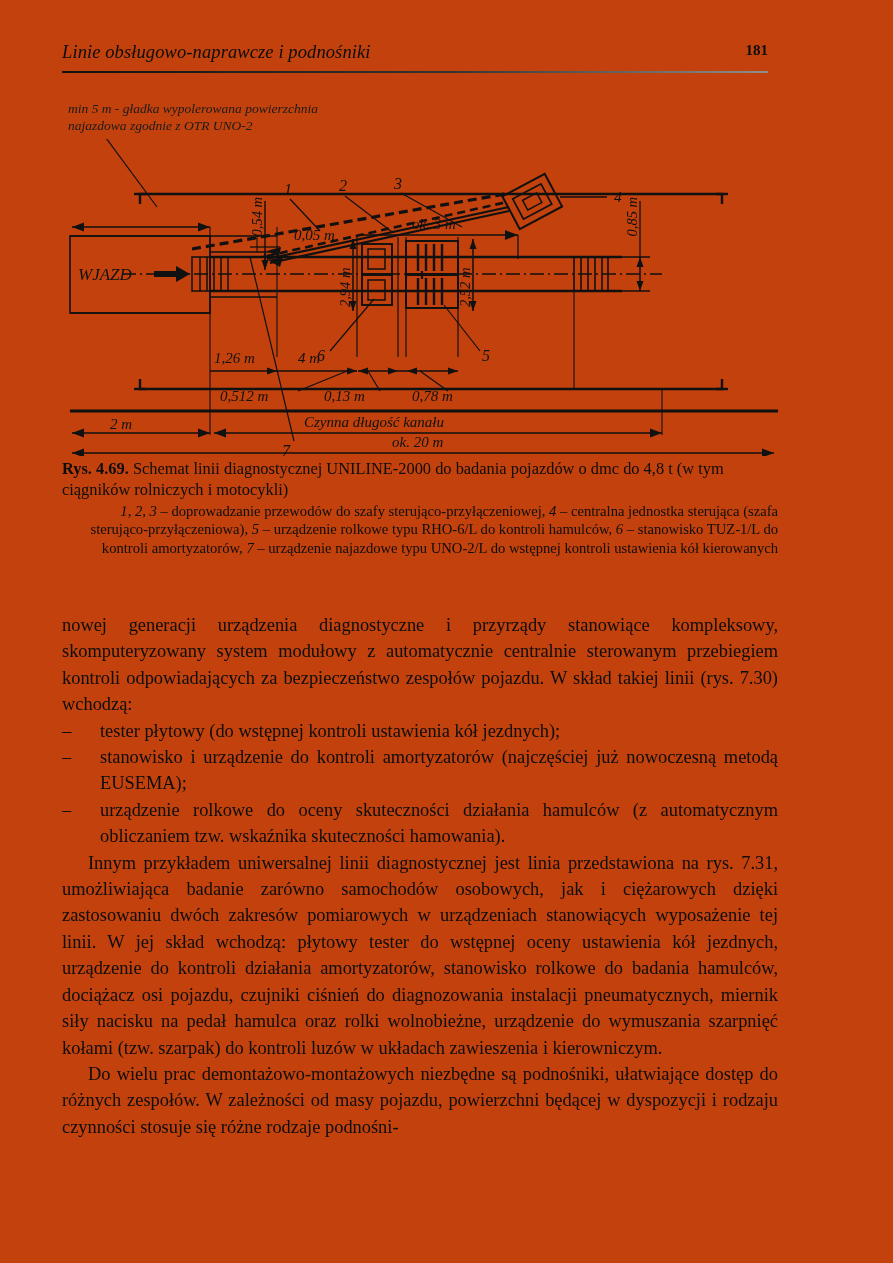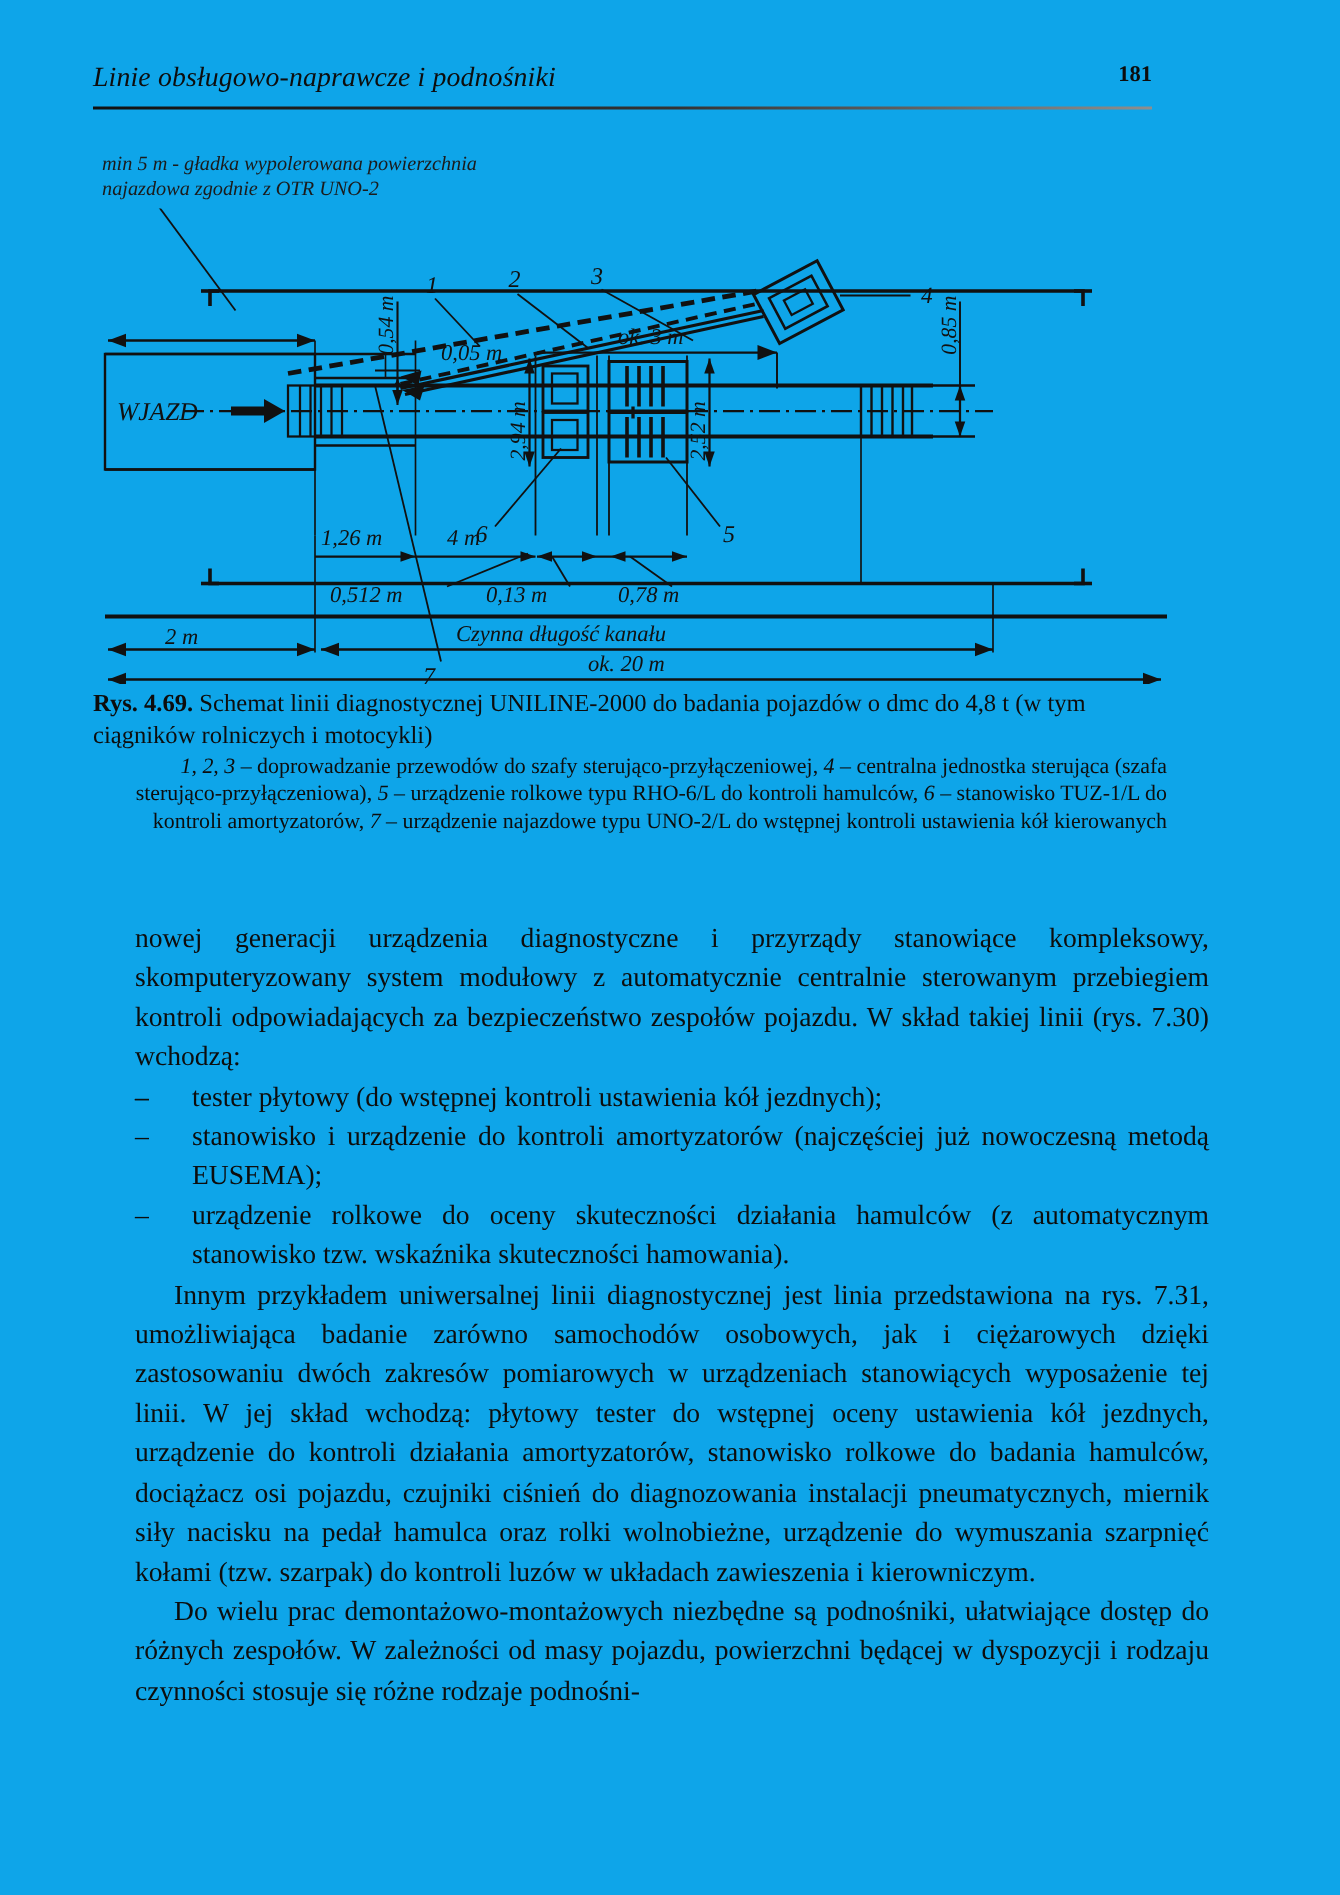--- a/index.html
+++ b/index.html
@@ -12,21 +12,21 @@
     height: 1263px;
     position: relative;
     font-family: "Liberation Serif", "DejaVu Serif", serif;
     color: #0d0d0d;
     overflow: hidden;
   }
 
   .page {
     position: absolute;
     inset: 0;
-    background: #0ea5e9;
+    background: #c2410c;
   }
 
   
   .runhead {
     position: absolute;
     left: 62px;
     top: 42px;
     width: 706px;
     height: 34px;
   }
@@ -106,21 +106,20 @@
   .cap-legend i { font-style: italic; }
 
   
   .body {
     position: absolute;
     left: 62px;
     top: 612px;
     width: 716px;
     font-size: 18.4px;
     line-height: 26.4px;
-    margin-left: 28px;
   }
   .para {
     text-align: justify;
     text-justify: inter-word;
     margin: 0;
   }
   .para.indent { text-indent: 26px; }
 
   .bullets {
     margin: 0;
@@ -401,21 +400,21 @@
       <li>
         <span class="dash">–</span>
         <span>tester płytowy (do wstępnej kontroli ustawienia kół jezdnych);</span>
       </li>
       <li>
         <span class="dash">–</span>
         <span>stanowisko i urządzenie do kontroli amortyzatorów (najczęściej już nowoczesną metodą EUSEMA);</span>
       </li>
       <li>
         <span class="dash">–</span>
-        <span>urządzenie rolkowe do oceny skuteczności działania hamulców (z automatycznym stanowisko tzw. wskaźnika skuteczności hamowania).</span>
+        <span>urządzenie rolkowe do oceny skuteczności działania hamulców (z automatycznym obliczaniem tzw. wskaźnika skuteczności hamowania).</span>
       </li>
     </ul>
 
     <p class="para indent">Innym przykładem uniwersalnej linii diagnostycznej jest linia przedstawiona na rys. 7.31, umożliwiająca badanie zarówno samochodów osobowych, jak i ciężarowych dzięki zastosowaniu dwóch zakresów pomiarowych w urządzeniach stanowiących wyposażenie tej linii. W jej skład wchodzą: płytowy tester do wstępnej oceny ustawienia kół jezdnych, urządzenie do kontroli działania amortyzatorów, stanowisko rolkowe do badania hamulców, dociążacz osi pojazdu, czujniki ciśnień do diagnozowania instalacji pneumatycznych, miernik siły nacisku na pedał hamulca oraz rolki wolnobieżne, urządzenie do wymuszania szarpnięć kołami (tzw. szarpak) do kontroli luzów w układach zawieszenia i kierowniczym.</p>
     <p class="para indent">Do wielu prac demontażowo-montażowych niezbędne są podnośniki, ułatwiające dostęp do różnych zespołów. W zależności od masy pojazdu, powierzchni będącej w dyspozycji i rodzaju czynności stosuje się różne rodzaje podnośni-</p>
   </div>
 
 </div>
 
 </body></html>

